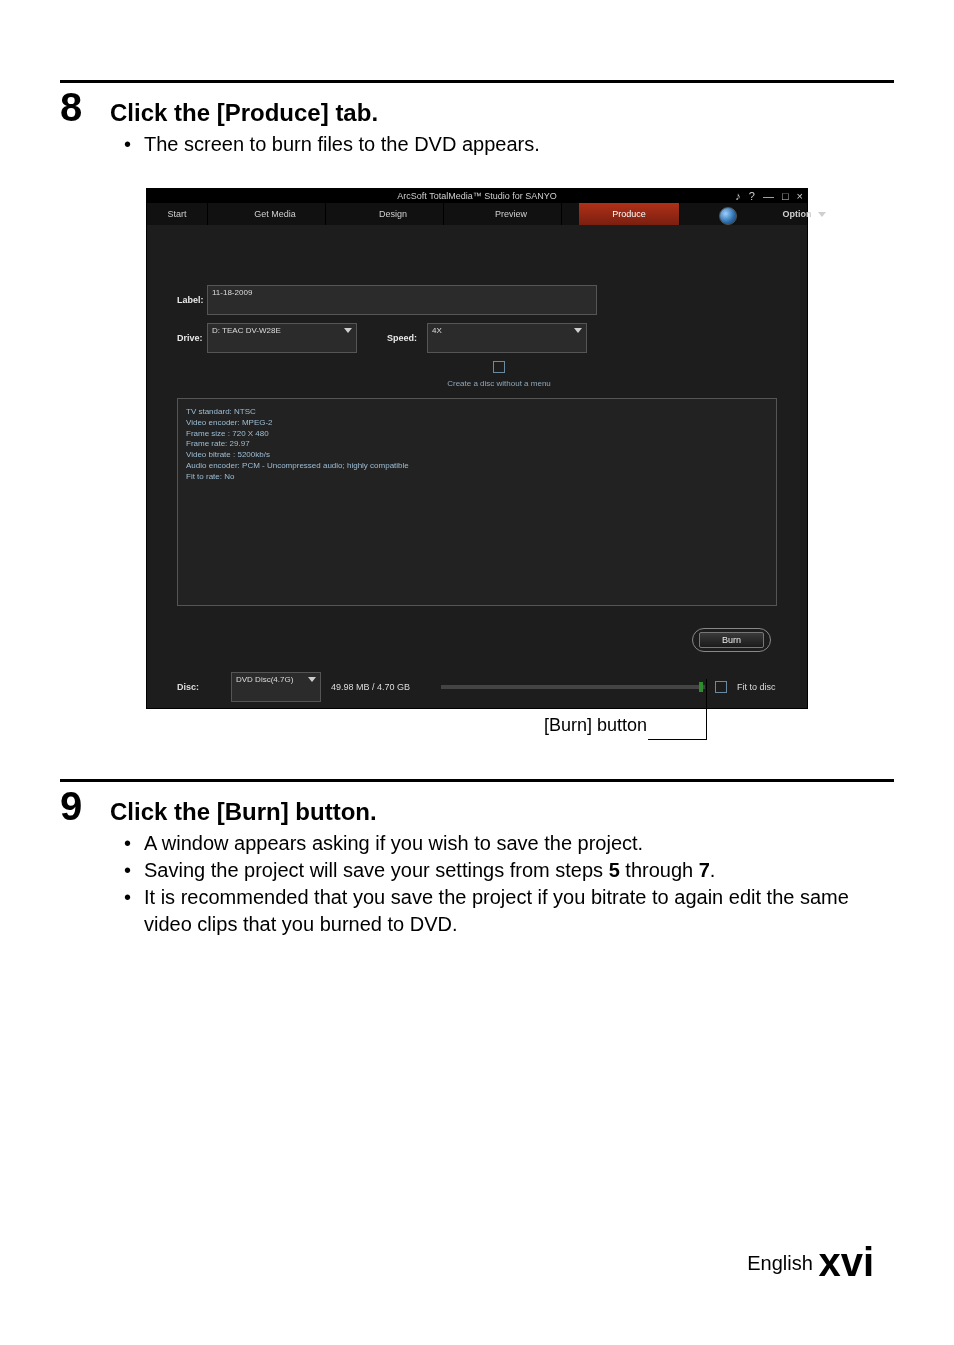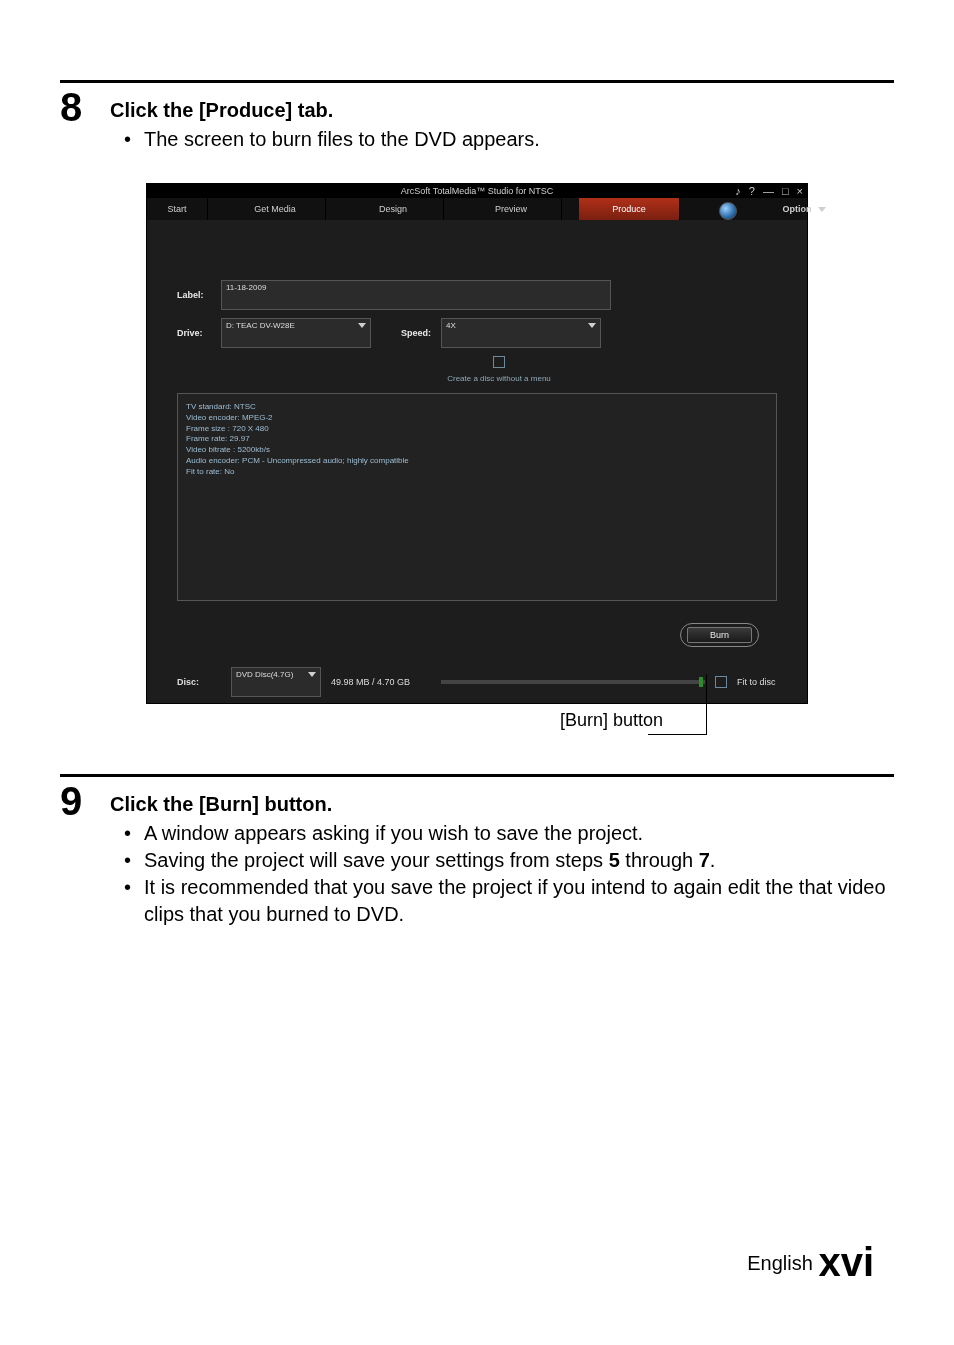--- a/index.html
+++ b/index.html
@@ -35,21 +35,21 @@
     font-weight: bold;
     line-height: 1;
     width: 50px;
     flex: 0 0 50px;
   }
   .step-body {
     flex: 1 1 auto;
     padding-top: 12px;
   }
   .step-title {
-    font-size: 20px;
+    font-size: 24px;
     font-weight: bold;
   }
   .step-body ul {
     margin: 4px 0 0 0;
     padding-left: 30px;
     font-size: 20px;
     line-height: 1.35;
   }
   .step-body ul li {
     list-style: none;
@@ -141,21 +141,21 @@
   .shot .workarea {
     padding: 60px 30px 10px 30px;
     min-height: 300px;
   }
   .form-row {
     display: flex;
     align-items: center;
     margin-bottom: 8px;
   }
   .form-row .lbl {
-    width: 44px;
+    width: 30px;
     font-weight: bold;
     font-size: 9px;
     color: #e9e9e9;
   }
   .fld {
     background: #2b2b2b;
     border: 1px solid #555;
     height: 30px;
     line-height: 14px;
     padding: 0 4px;
@@ -195,21 +195,21 @@
     padding: 8px;
     height: 190px;
     font-size: 8px;
     line-height: 1.35;
     color: #9dbed4;
   }
 
   .burn-wrap {
     display: flex;
     justify-content: flex-end;
-    padding: 12px 48px 16px 30px;
+    padding: 12px 36px 16px 30px;
   }
   .burn-oval {
     border: 1px solid #888;
     border-radius: 999px;
     padding: 3px 6px;
   }
   .burn-btn {
     background: linear-gradient(#3a3a3a, #1a1a1a);
     border: 1px solid #777;
     color: #eaeaea;
@@ -248,21 +248,21 @@
 
   
   .callout {
     position: relative;
     width: 660px;
     margin: 6px auto 0 auto;
     height: 24px;
   }
   .callout .label {
     position: absolute;
-    right: 144px;
+    right: 160px;
     top: 0;
     font-size: 18px;
     color: #000;
   }
   .callout .elbow {
     position: absolute;
     right: 100px;
     top: 10px;
     width: 58px;
     height: 14px;
@@ -304,21 +304,21 @@
         <div class="step-title">Click the [Produce] tab.</div>
         <ul>
           <li>The screen to burn files to the DVD appears.</li>
         </ul>
       </div>
     </div>
   </div>
 
   <div class="shot">
     <div class="titlebar">
-      <span>ArcSoft TotalMedia™ Studio for NTSC</span>
+      <span>ArcSoft TotalMedia™ Studio for SANYO</span>
       <div class="winicons">
         <span>♪</span>
         <span>?</span>
         <span>—</span>
         <span>□</span>
         <span>×</span>
       </div>
     </div>
 
     <div class="tabs">
@@ -399,21 +399,21 @@
 
   <div class="step" style="margin-top:40px">
     <hr class="step-rule">
     <div class="step-row">
       <div class="step-num">9</div>
       <div class="step-body">
         <div class="step-title">Click the [Burn] button.</div>
         <ul>
           <li>A window appears asking if you wish to save the project.</li>
           <li>Saving the project will save your settings from steps <b>5</b> through <b>7</b>.</li>
-          <li>It is recommended that you save the project if you intend to again edit the that video clips that you burned to DVD.</li>
+          <li>It is recommended that you save the project if you bitrate to again edit the same video clips that you burned to DVD.</li>
         </ul>
       </div>
     </div>
   </div>
 
   <div class="footer">
     <span>English</span>
     <span class="pn-roman">xvi</span>
   </div>
 

